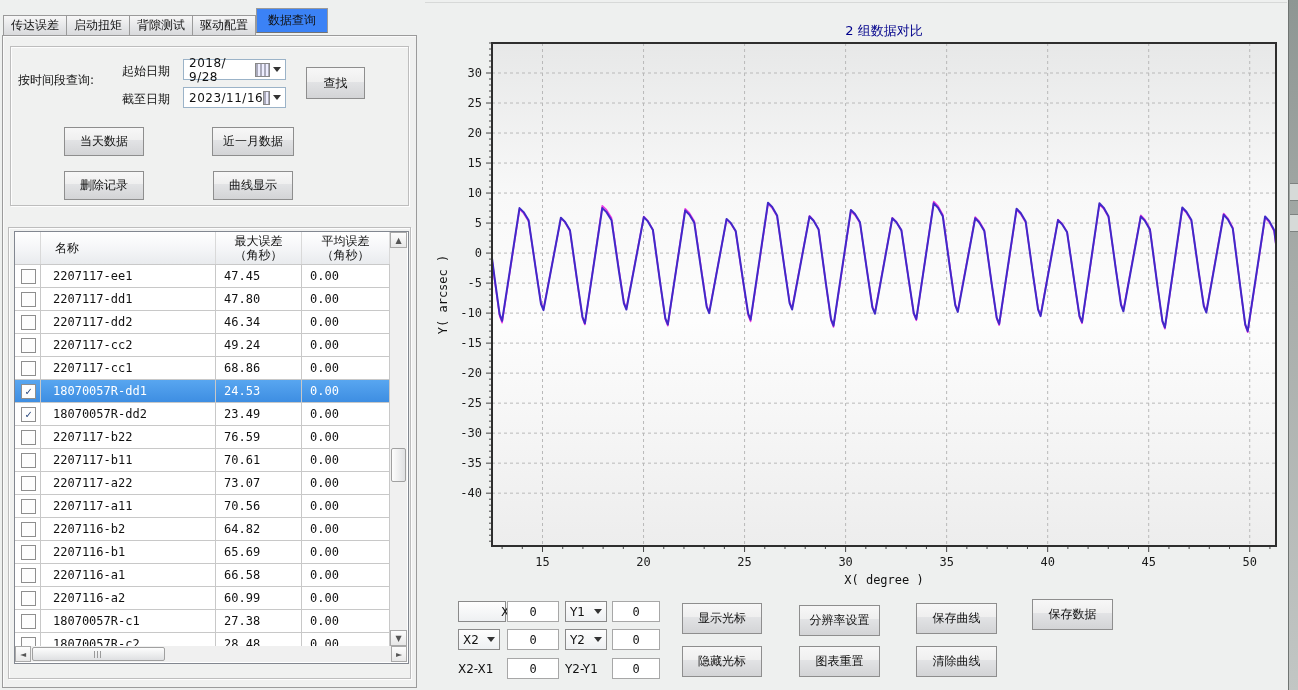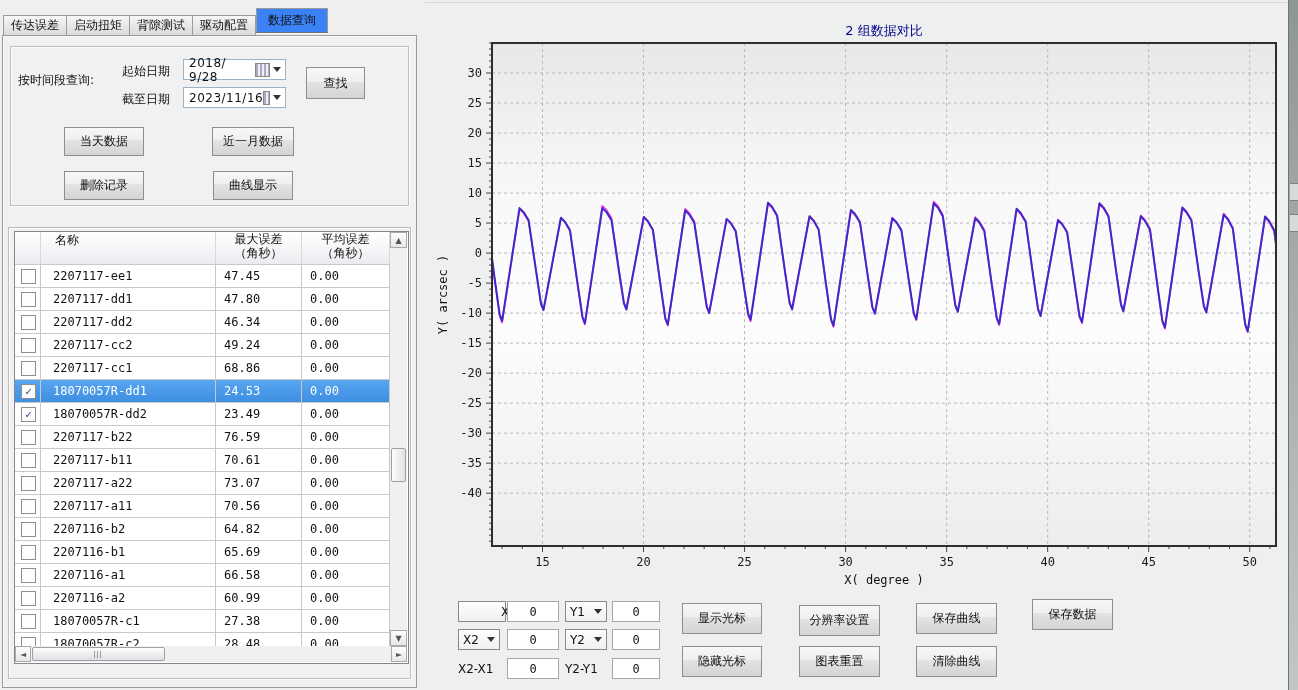--- a/index.html
+++ b/index.html
@@ -23,21 +23,21 @@
   .dfield .txt{flex:1;padding-left:5px;letter-spacing:.5px;}
   .calico{width:13px;height:12px;border:1px solid #888;background:
       linear-gradient(#fff,#fff) , repeating-linear-gradient(90deg,#9fb6cc 0 2px,#fff 2px 4px);
       background:repeating-linear-gradient(90deg,#aab 0 2px,#eef 2px 4px);margin-right:3px;}
   .drop{width:0;height:0;border-left:4px solid transparent;border-right:4px solid transparent;
         border-top:5px solid #333;margin-right:4px;}
   
   .tablebox{left:14px;top:231px;width:393px;height:431px;border:1px solid #828790;background:#fff;overflow:hidden;}
   .thead{position:absolute;left:0;top:0;width:375px;height:33px;
          background:linear-gradient(#ffffff,#f4f5f7 55%,#e9ebee);border-bottom:1px solid #c9c9c9;box-sizing:border-box;}
-  .thead .hcell{position:absolute;top:0;height:100%;display:flex;align-items:flex-start;box-sizing:border-box;
+  .thead .hcell{position:absolute;top:0;height:100%;display:flex;align-items:center;box-sizing:border-box;
                 border-right:1px solid #d9d9d9;}
   .hlines{display:flex;flex-direction:column;align-items:center;width:100%;line-height:14px;}
   .tbodyc{position:absolute;left:0;top:33px;width:375px;height:382px;overflow:hidden;}
   .trow{position:relative;width:375px;height:23px;box-sizing:border-box;border-bottom:1px solid #c8c8c8;
         display:flex;align-items:center;background:#fff;}
   .trow.sel{background:linear-gradient(#58a6f0,#3e8ee2);color:#fff;}
   .tcell{box-sizing:border-box;height:100%;display:flex;align-items:center;border-right:1px solid #c8c8c8;
          font-family:"DejaVu Sans Mono","Liberation Mono",monospace;}
   .cbx{width:13px;height:13px;border:1px solid #8e8e8e;background:#fdfdfd;margin-left:6px;
        display:flex;align-items:center;justify-content:center;font-size:11px;color:#1f3f77;font-weight:bold;}

